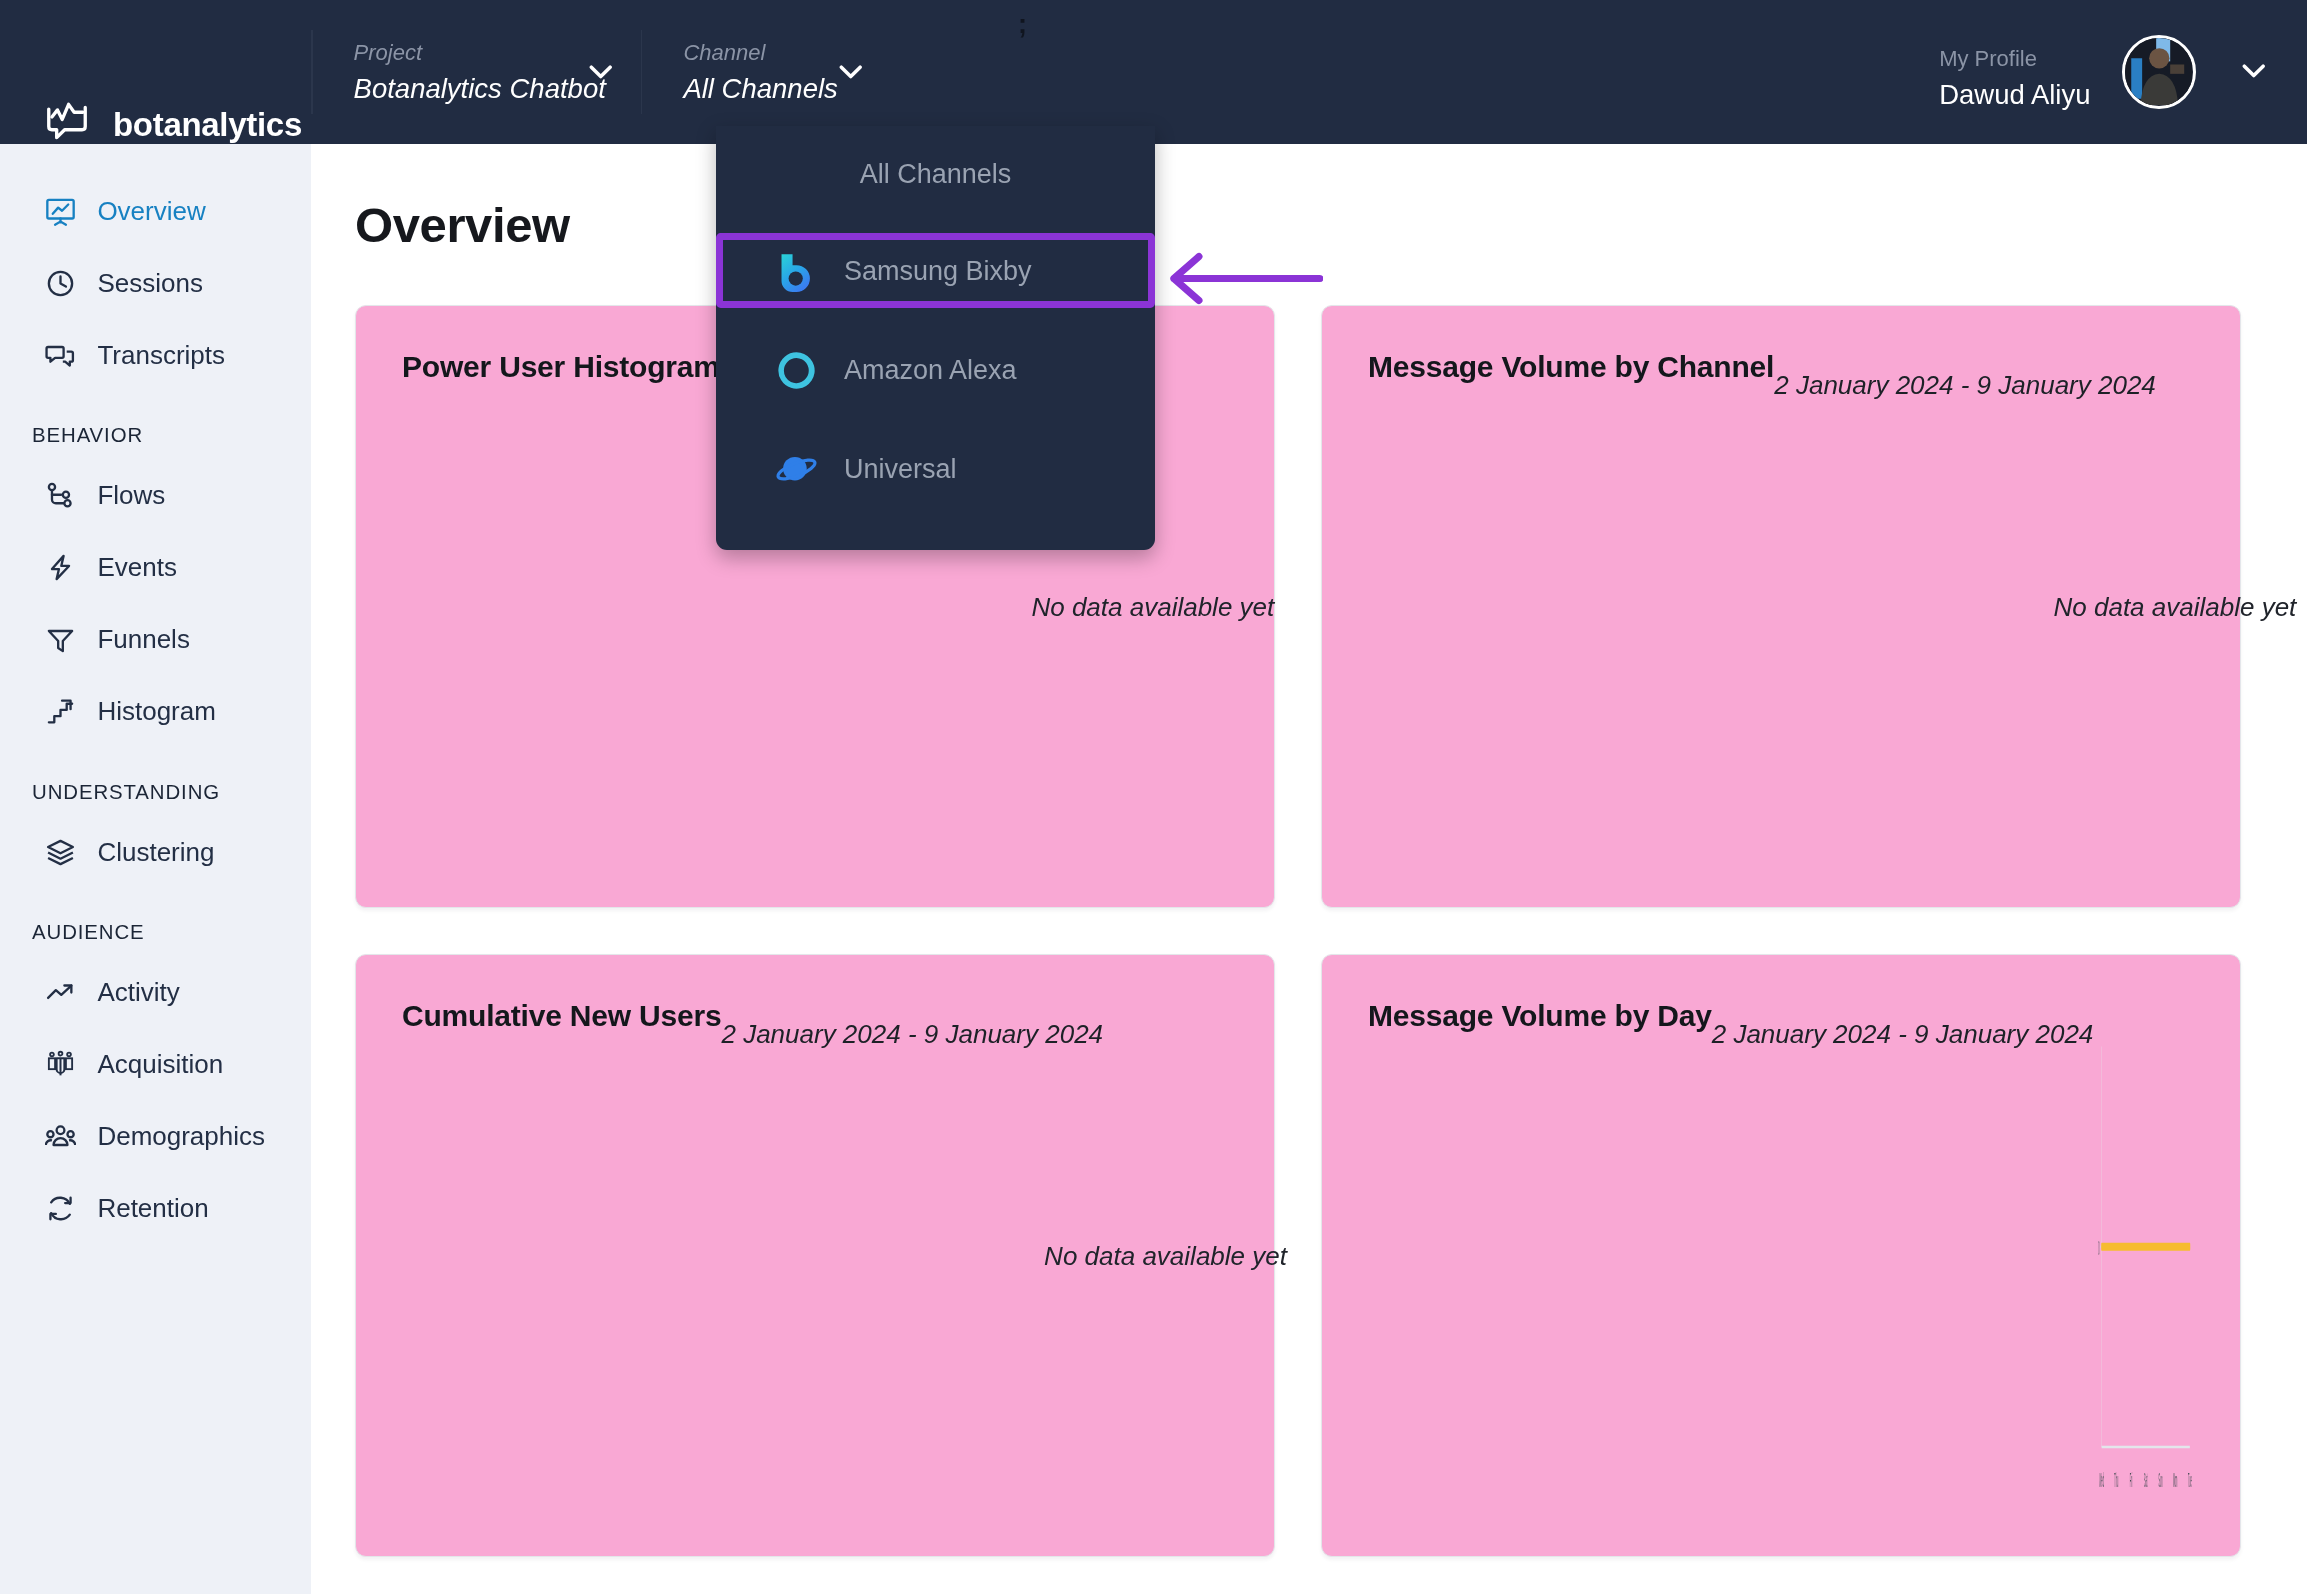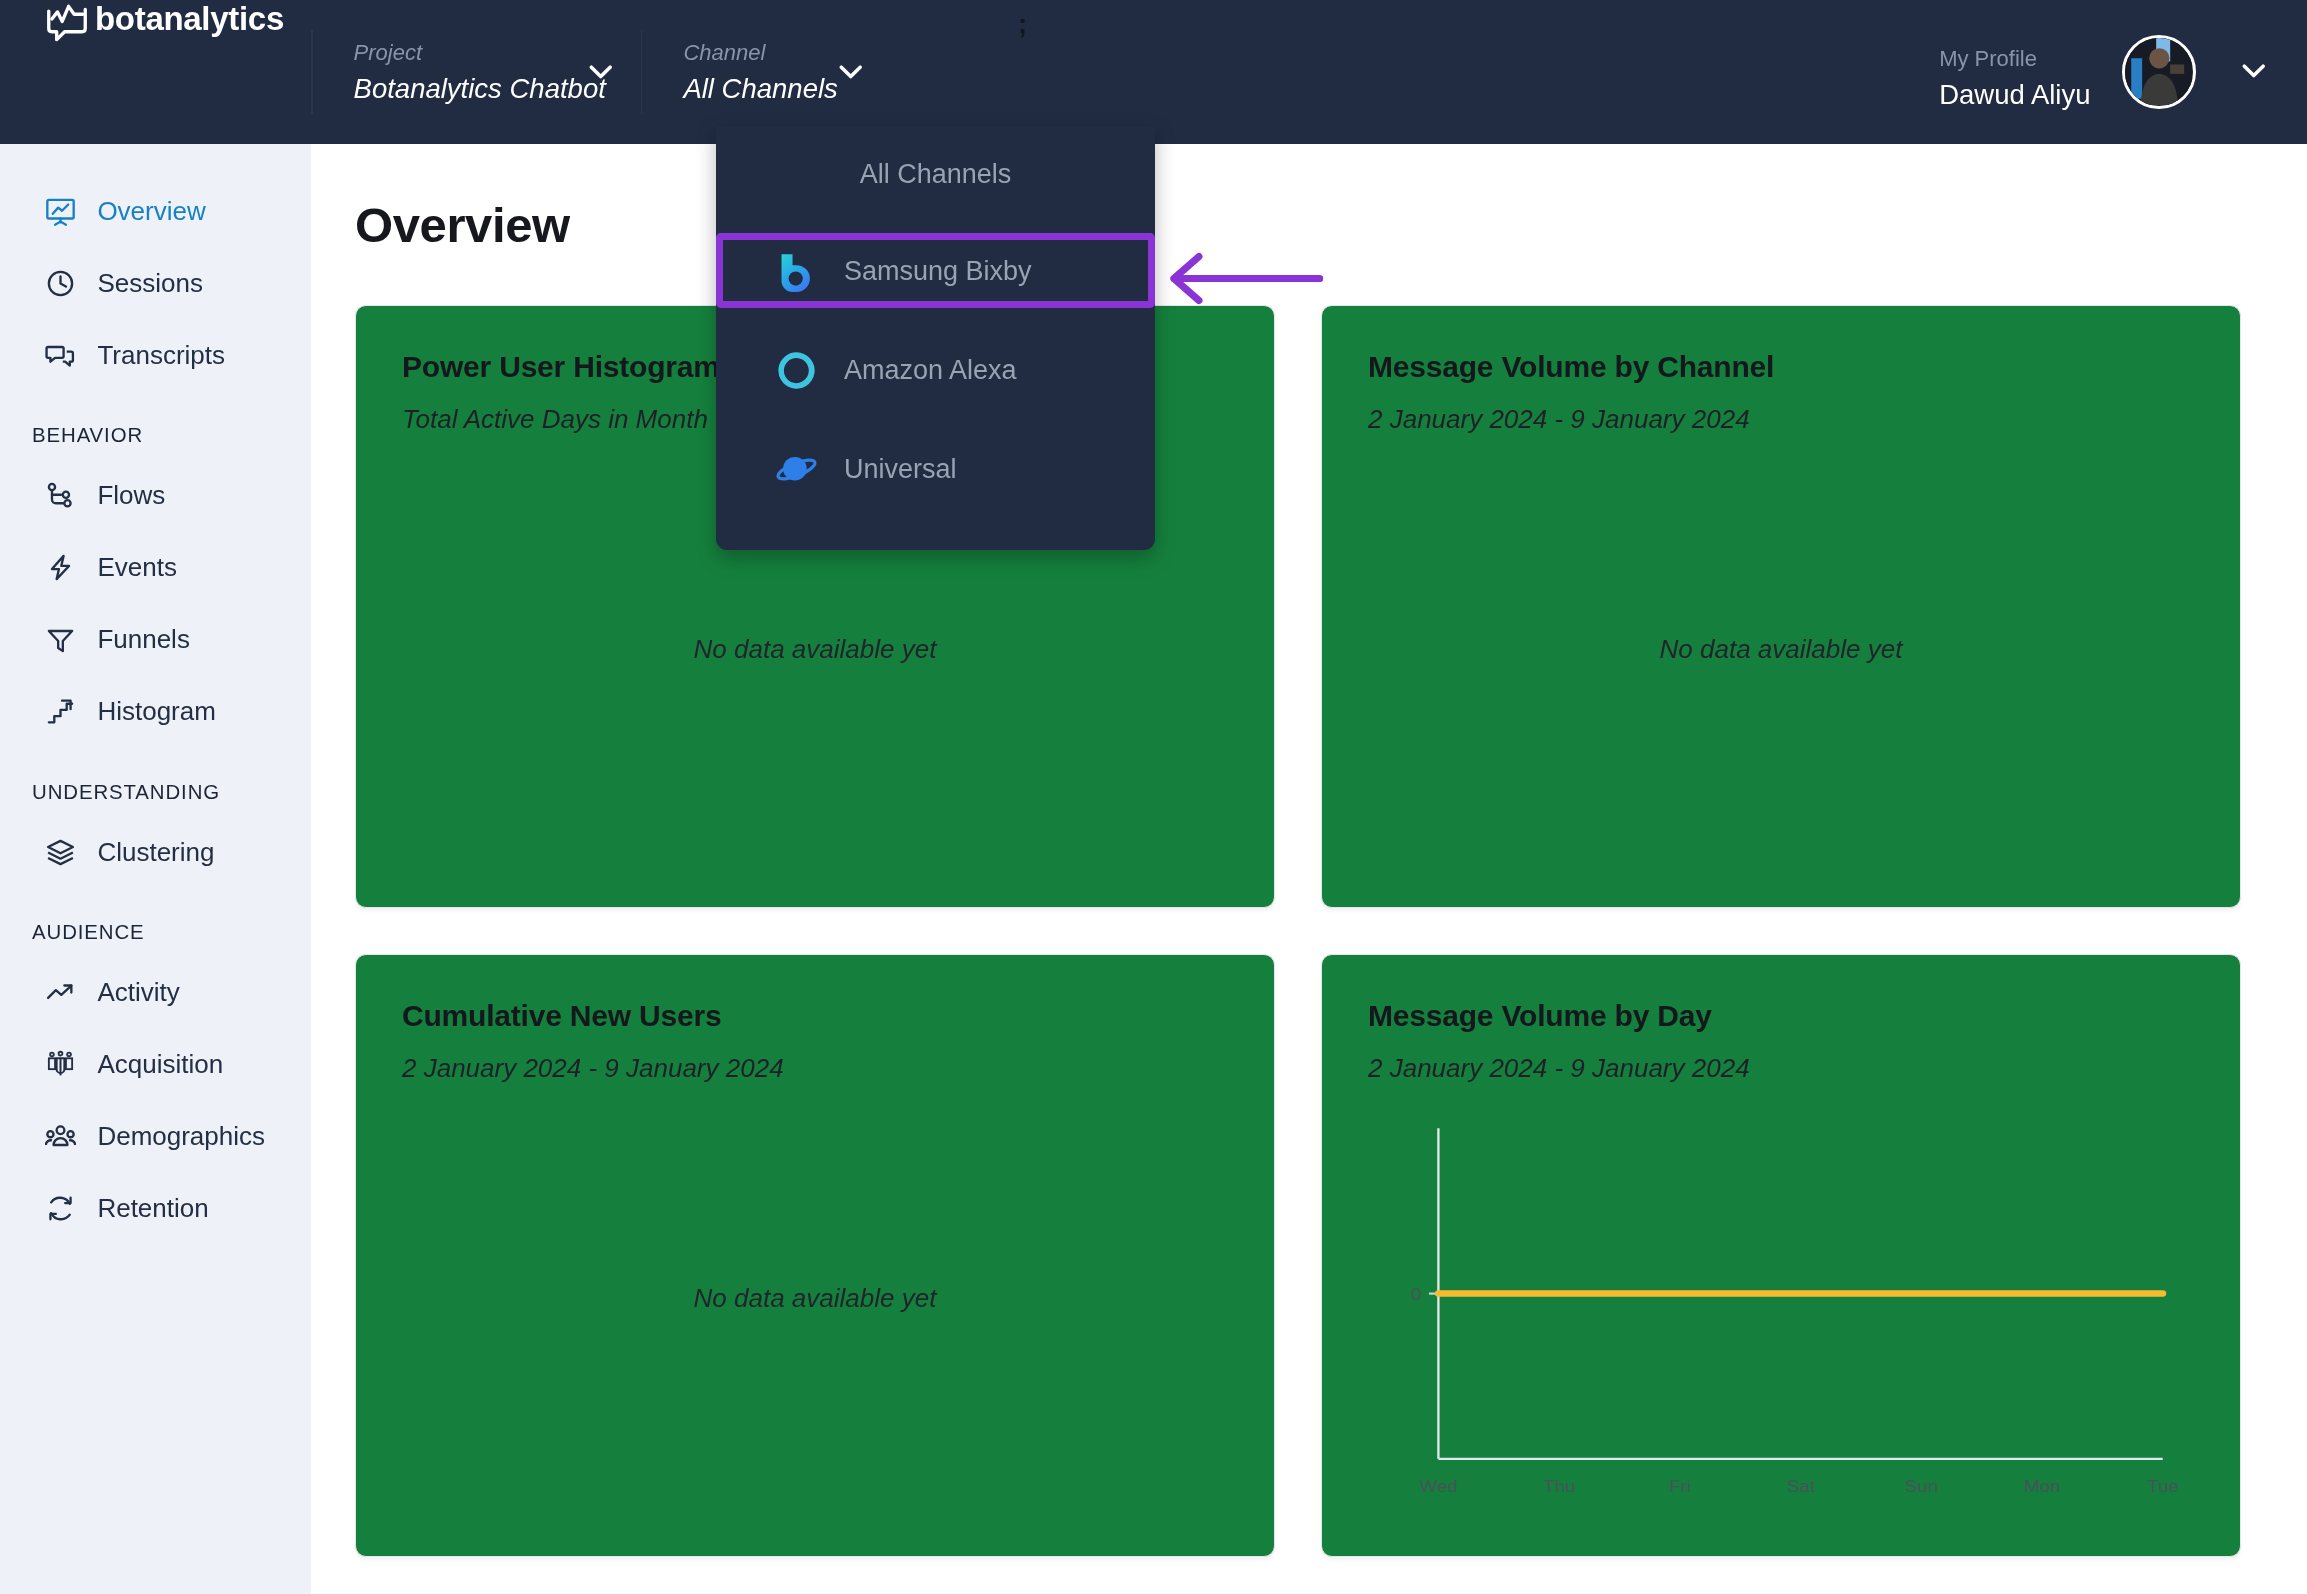--- a/index.html
+++ b/index.html
@@ -10,22 +10,22 @@
     overflow: hidden;
   }
   .app { position: relative; width: 2307px; height: 1595px; }
 
   
   .topbar {
     position: absolute; top: 0; left: 0; width: 2307px; height: 144px;
     background: #212c42; display: flex; align-items: stretch;
   }
   .brand {
-    width: 311px; min-width: 311px; display: flex; align-items: flex-start;
-    padding-left: 44px; gap: 5px;
+    width: 311px; min-width: 311px; display: flex; align-items: flex-end;
+    padding-left: 44px; gap: 23px;
   }
   .brand-logo { width: 46px; height: 46px; }
   .brand-name { color: #ffffff; font-size: 33px; font-weight: 600; letter-spacing: -0.3px; }
 
   .topsel {
     position: relative; display: flex; flex-direction: column; justify-content: center;
     padding: 0 35px 0 41px; min-width: 259px;
     border-left: 1.6px solid #2c3away;
     font-style: italic;
   }
@@ -74,24 +74,24 @@
   .page-title {
     font-size: 49px; font-weight: 700; color: #16181d;
     margin: 53px 0 0 44px; letter-spacing: -0.4px;
   }
 
   .grid {
     margin: 52px 0 0 44px; display: grid;
     grid-template-columns: 920px 920px; gap: 46px 46px;
   }
   .card {
-    background: #15803d; border: 1.6px solid #e4e6ea; border-radius: 11px;
+    background: #f9a8d4; border: 1.6px solid #e4e6ea; border-radius: 11px;
     height: 603px; padding: 44px 46px; position: relative;
     box-shadow: 0 2.4px 3.9px rgba(20,25,40,0.05);
-    display: flex; flex-direction: column;
+    display: flex; 
   }
   .card-title { font-size: 30px; font-weight: 700; color: #14171c; letter-spacing: -0.2px; }
   .card-sub { font-size: 26px; font-style: italic; color: #1d2127; margin-top: 20.4px; font-weight: 400; }
   .card-body { flex: 1; position: relative; }
   .nodata {
     position: absolute; left: 50%; top: 50%; transform: translate(-50%,-50%);
     font-size: 26px; font-style: italic; color: #20242b; white-space: nowrap;
   }
 
   

